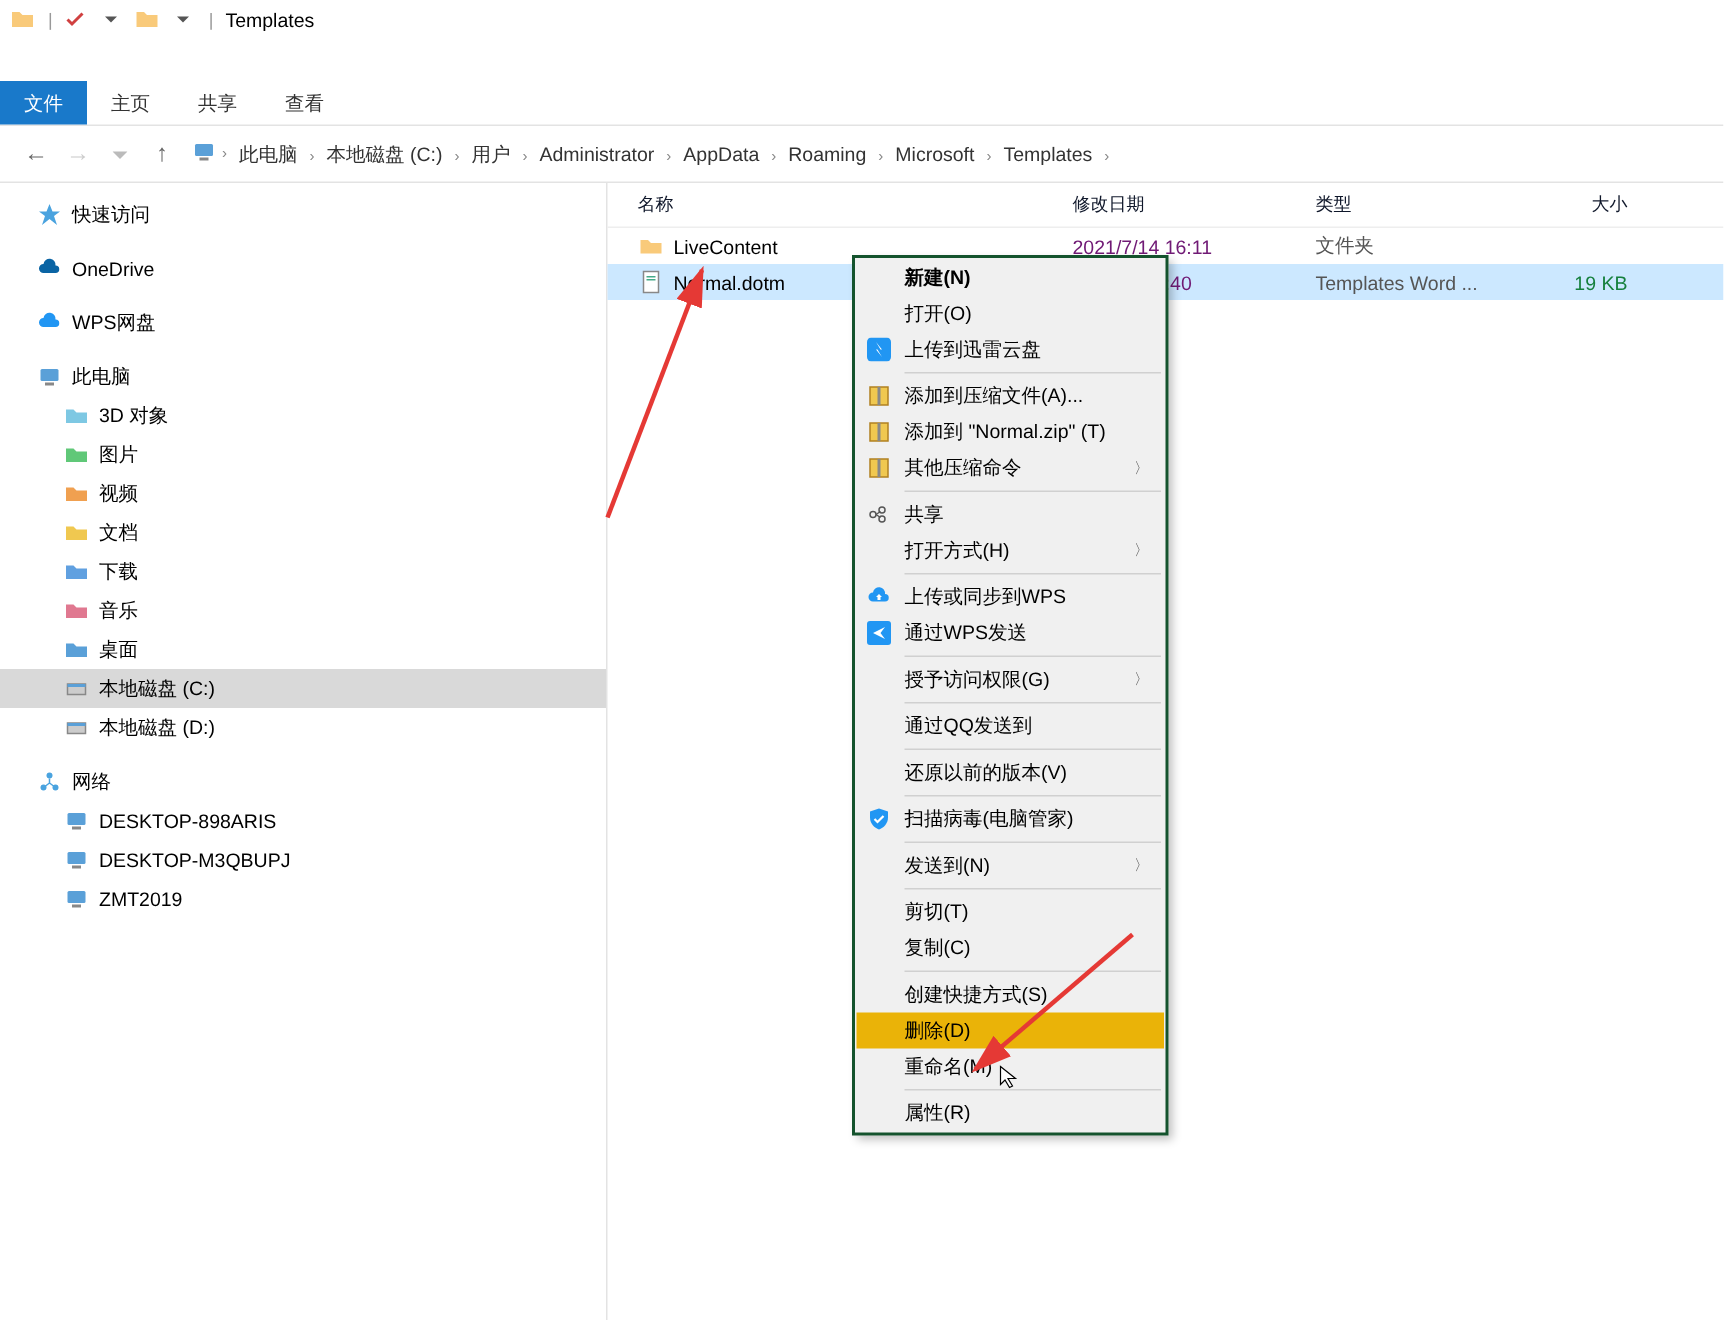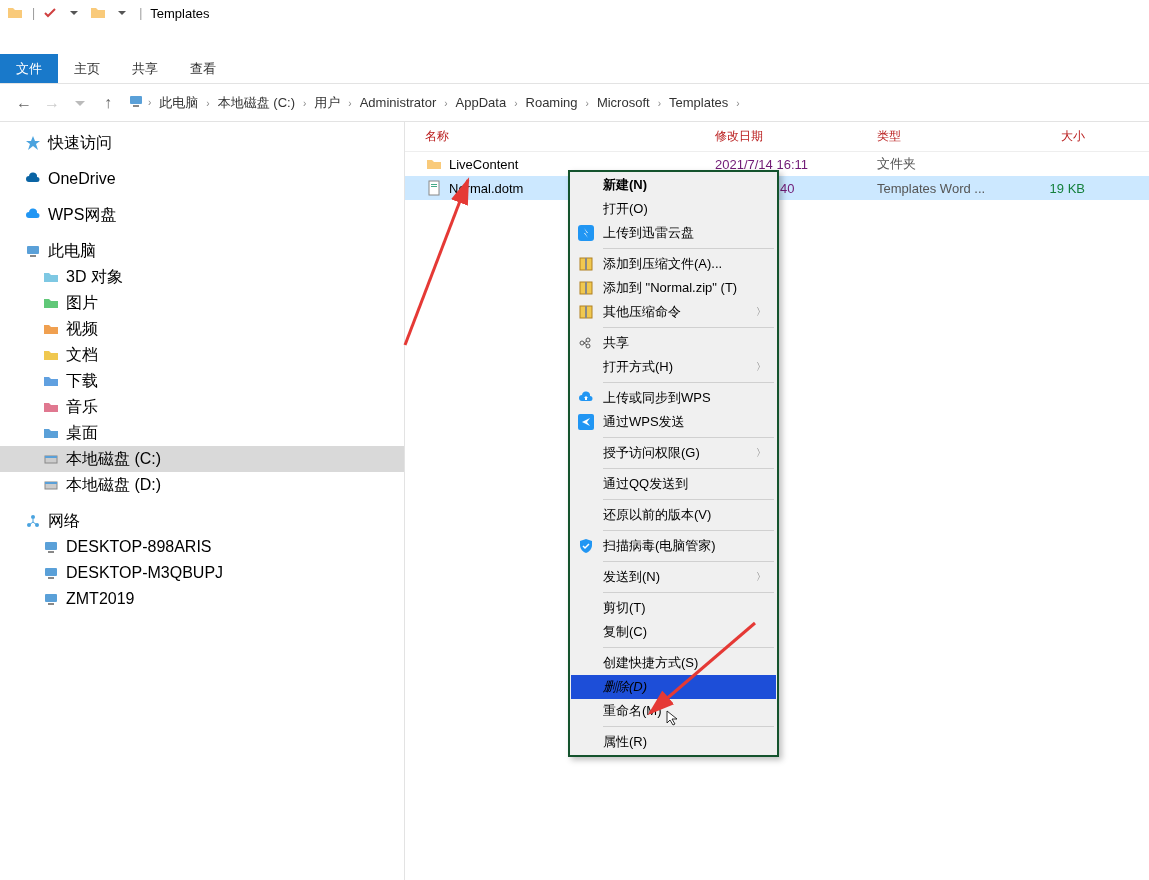--- a/index.html
+++ b/index.html
@@ -17,45 +17,45 @@
     .navbar { height: 38px; display: flex; align-items: center; padding: 0 10px; border-bottom: 1px solid #e3e3e3; background: #fff; }
     .nav-btn { width: 28px; height: 28px; display: flex; align-items: center; justify-content: center; color: #666; font-size: 16px; }
     .nav-btn.disabled { color: #ccc; }
     .breadcrumb { display: flex; align-items: center; margin-left: 6px; flex: 1; }
     .breadcrumb .crumb { padding: 4px 4px; font-size: 13px; color: #333; }
     .breadcrumb .chev { color: #888; margin: 0 4px; font-size: 10px; }
     
     .main { display: flex; height: calc(100% - 94px); }
     
     .sidebar { width: 405px; padding: 8px 0; overflow-y: auto; border-right: 1px solid #e3e3e3; }
-    .sidebar .node { display: flex; align-items: center; height: 26px; padding-left: 24px; font-size: 16px; }
+    .sidebar .node { display: flex; align-items: center; height: 26px; padding-left: 24px; font-size: 13px; }
     .sidebar .node.indent { padding-left: 42px; }
     .sidebar .node.selected { background: #d9d9d9; }
     .sidebar .node .ico { width: 18px; height: 18px; margin-right: 6px; display: flex; align-items: center; justify-content: center; }
     .sidebar .spacer { height: 10px; }
     
     .content { flex: 1; position: relative; }
     .col-headers { display: flex; height: 30px; align-items: center; border-bottom: 1px solid #eee; padding-left: 20px; }
-    .col-headers .col { font-size: 12px; color: #b91c1c; }
+    .col-headers .col { font-size: 12px; color: #0f172a; }
     .col-name { width: 290px; }
     .col-date { width: 162px; }
     .col-type { width: 140px; }
     .col-size { width: 80px; text-align: right; padding-right: 12px; }
     
     .file-row { display: flex; height: 24px; align-items: center; padding-left: 20px; }
     .file-row.selected { background: #cce8ff; }
     .file-row .ico { width: 18px; height: 18px; margin-right: 6px; display: flex; align-items: center; justify-content: center; }
     .file-row .cell-name { width: 266px; font-size: 13px; }
     .file-row .cell-date { width: 162px; font-size: 13px; color: #701a75; }
     .file-row .cell-type { width: 140px; font-size: 13px; color: #555; }
     .file-row .cell-size { width: 80px; font-size: 13px; color: #15803d; text-align: right; padding-right: 12px; }
     
     .context-menu { position: absolute; left: 568px; top: 170px; width: 211px; background: #f0f0f0; border: 2px solid #14532d; box-shadow: 3px 3px 6px rgba(0,0,0,0.25); padding: 1px; z-index: 10; }
     .context-menu .item { display: flex; align-items: center; height: 24px; padding: 0 10px 0 4px; font-size: 13px; position: relative; }
-    .context-menu .item.hover { background: #1d4ed8; font-style: italic; }
+    .context-menu .item.hover { background: #eab308; }
     .context-menu .item .mico { width: 22px; height: 18px; margin-right: 6px; display: flex; align-items: center; justify-content: center; }
     .context-menu .item .label { flex: 1; }
     .context-menu .item .arrow { color: #555; font-size: 10px; }
     .context-menu .item.bold .label { font-weight: bold; }
     .context-menu .sep { height: 1px; background: #d0d0d0; margin: 3px 2px 3px 32px; }
     
     .arrow-overlay { position: absolute; pointer-events: none; z-index: 20; }
     
     svg.ico-svg { width: 16px; height: 16px; }
   </style>

